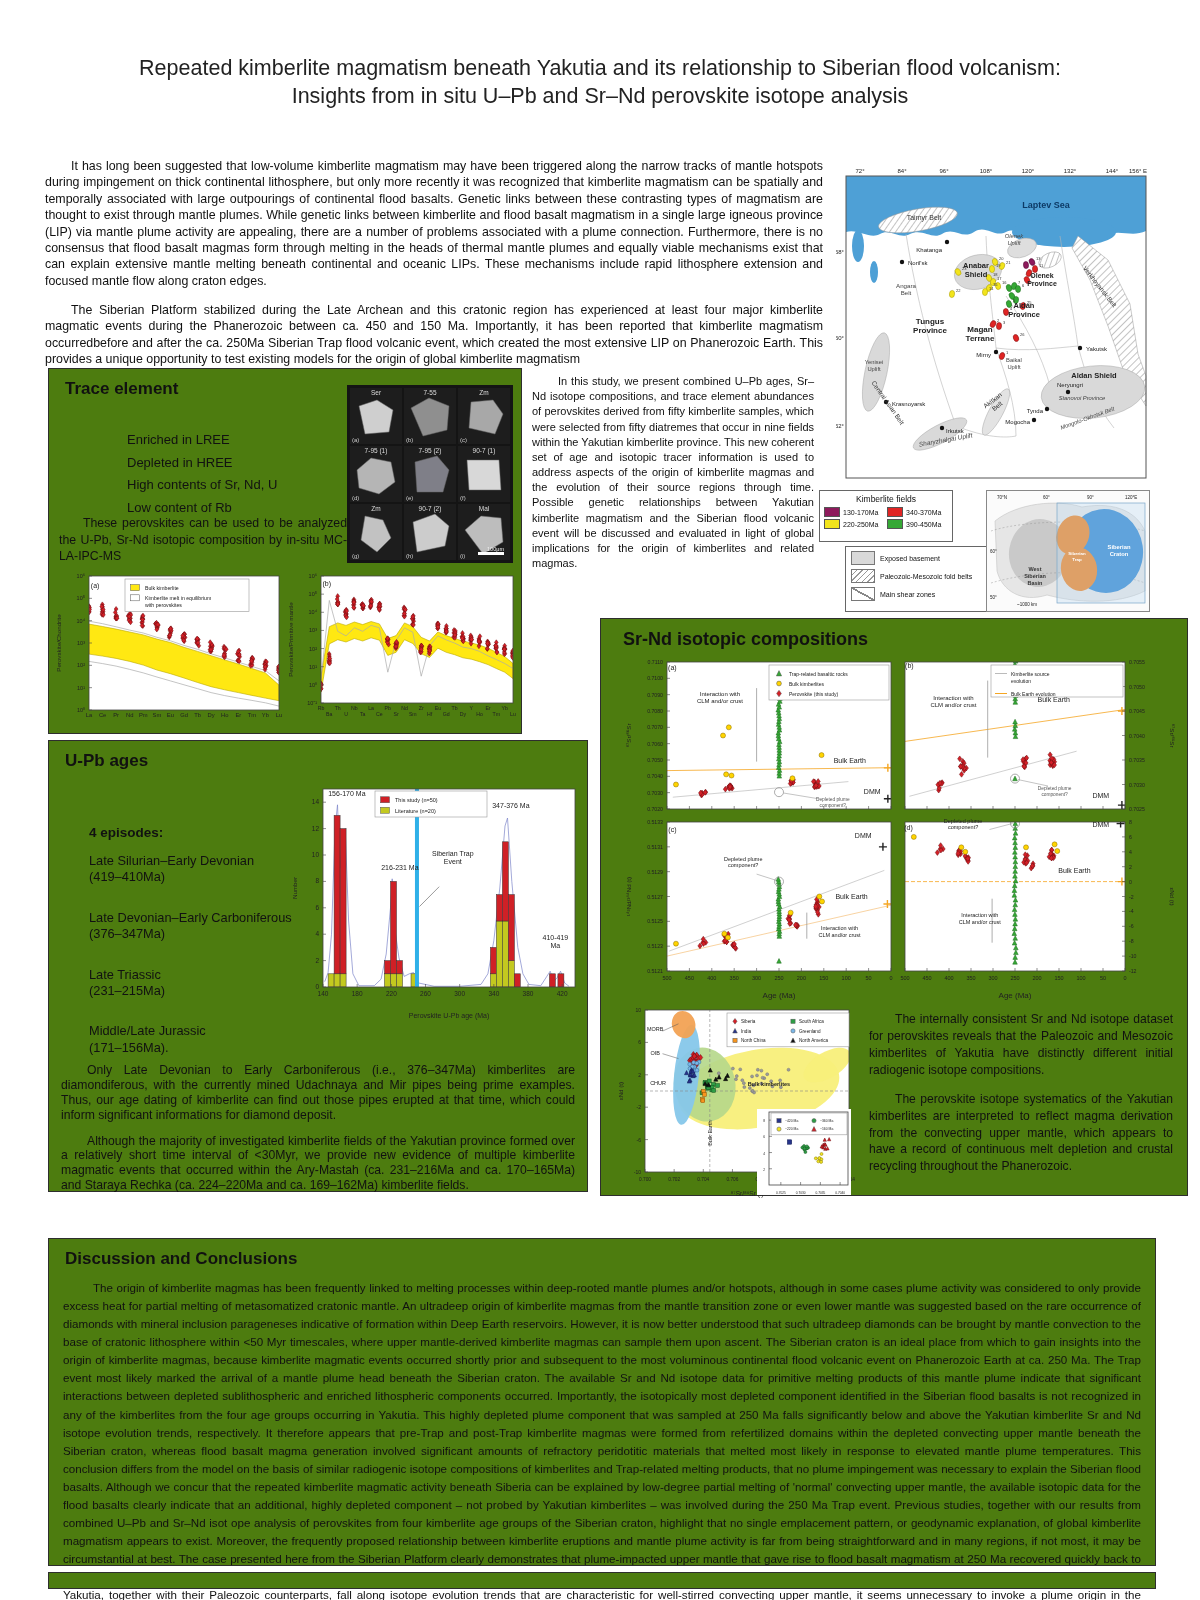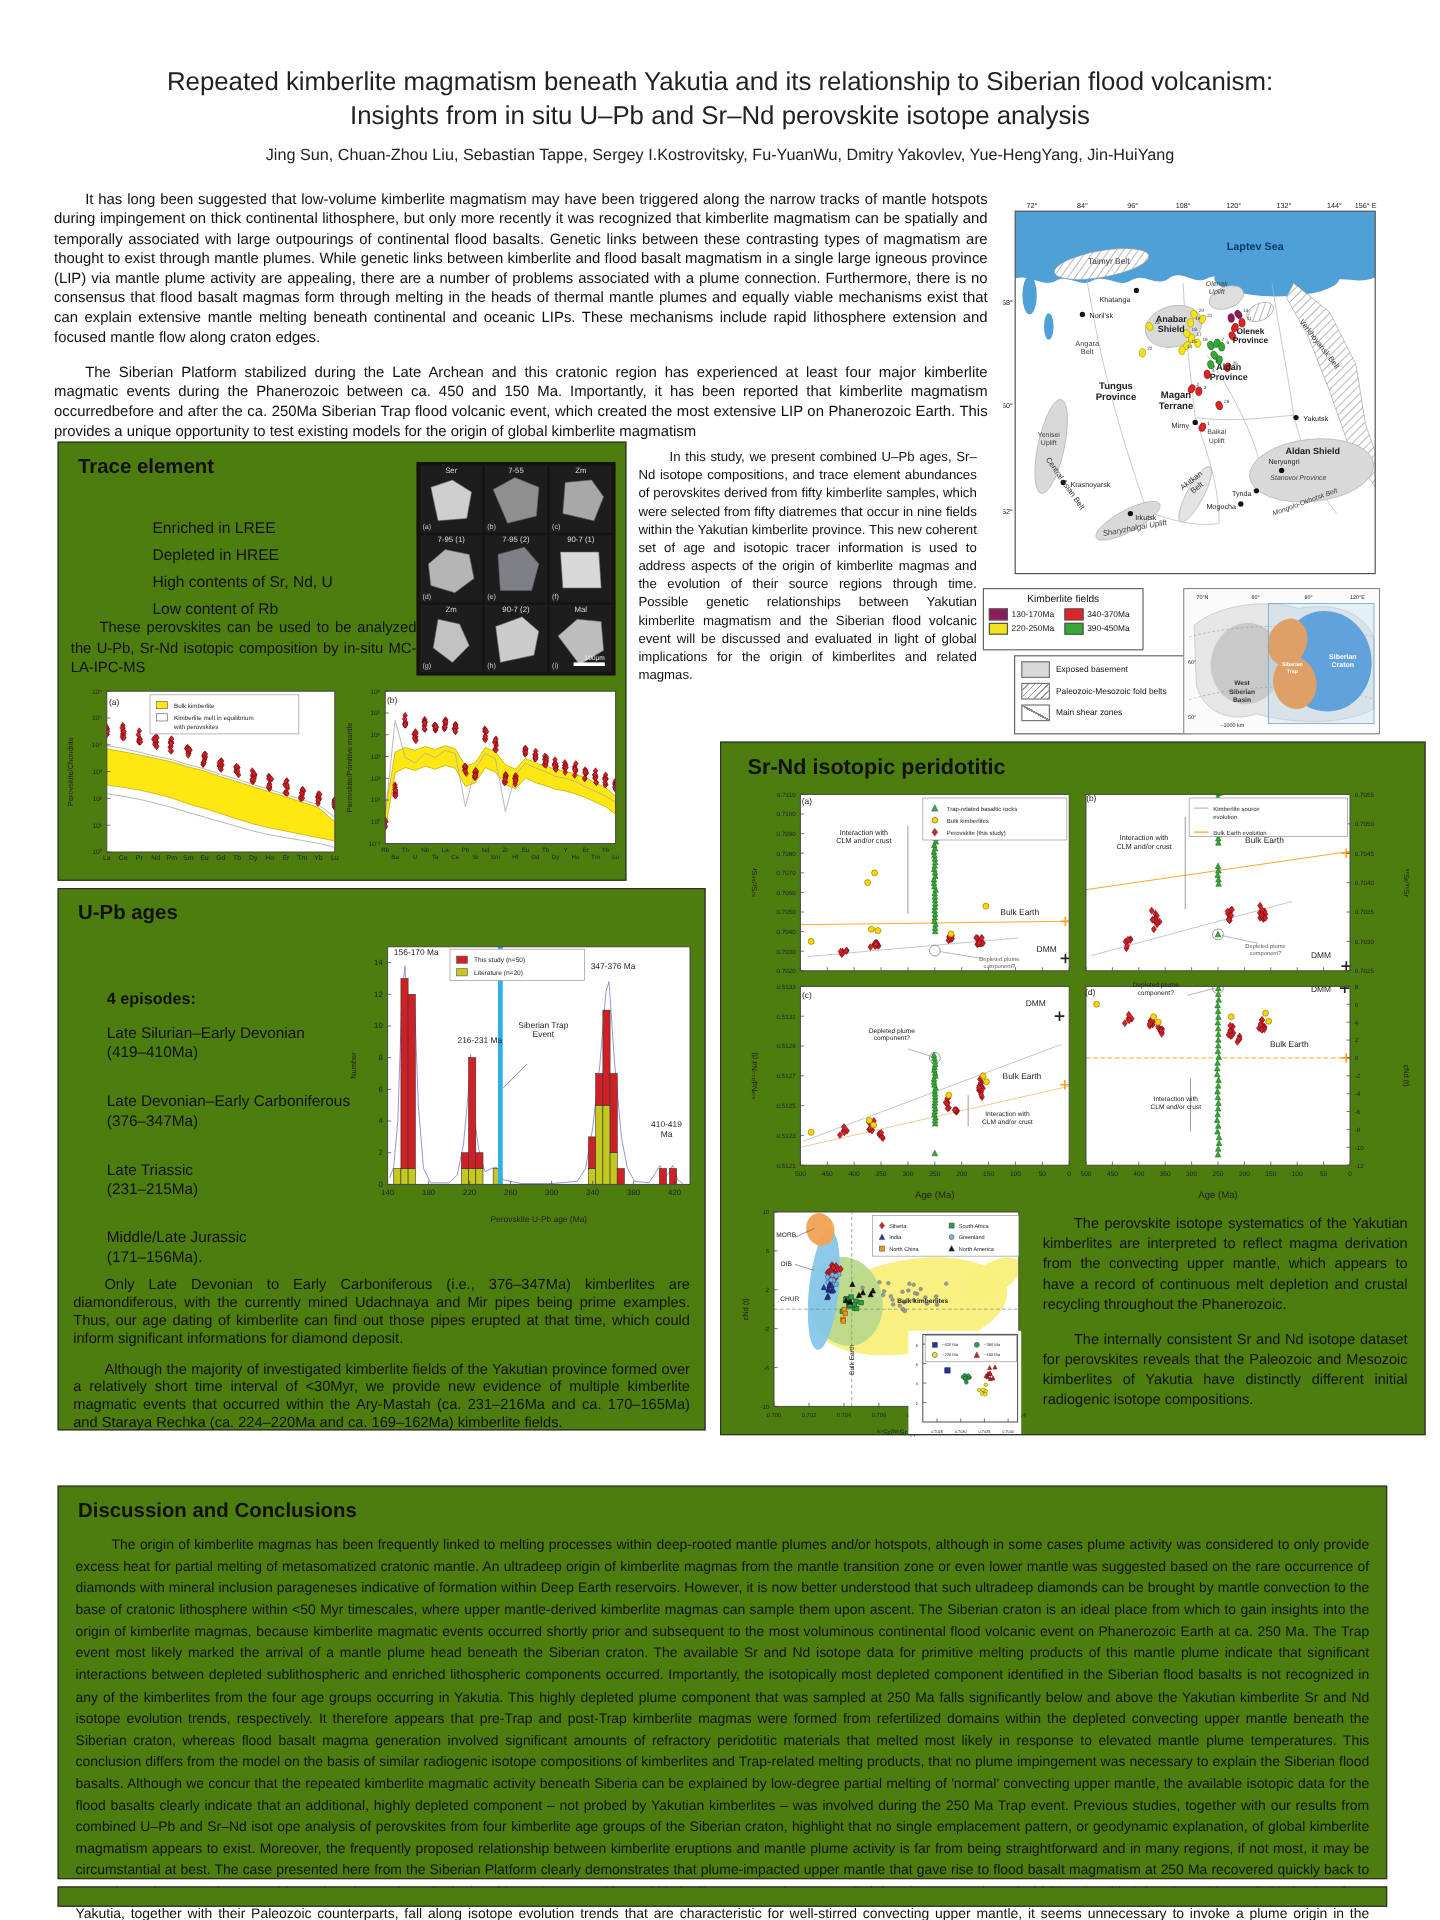--- a/index.html
+++ b/index.html
@@ -61,21 +61,20 @@
   .sw-hatch{background:repeating-linear-gradient(135deg,#fff 0 3px,#999 3px 4px) !important;}
   .sw-line{background:linear-gradient(to top right,transparent 46%,#888 46%,#888 54%,transparent 54%) !important;}
   .insetmap{position:absolute;left:986px;top:490px;width:162px;height:120px;border:1px solid #888;background:#fbfbfb;}
 </style>
 </head>
 <body>
 
 <div id="poster">
   <div class="ttl" style="top:84px">Insights from in situ U–Pb and Sr–Nd perovskite isotope analysis</div>
   <div class="ttl" style="top:56px">Repeated kimberlite magmatism beneath Yakutia and its relationship to Siberian flood volcanism:</div>
-  <div class="authors" style="top:121px">Jing Sun, Chuan-Zhou Liu, Sebastian Tappe, Sergey I.Kostrovitsky, Fu-YuanWu, Dmitry Yakovlev, Yue-HengYang, Jin-HuiYang</div>
 
   <div class="intro para">
     <p>It has long been suggested that low-volume kimberlite magmatism may have been triggered along the narrow tracks of mantle hotspots during impingement on thick continental lithosphere, but only more recently it was recognized that kimberlite magmatism can be spatially and temporally associated with large outpourings of continental flood basalts. Genetic links between these contrasting types of magmatism are thought to exist through mantle plumes. While genetic links between kimberlite and flood basalt magmatism in a single large igneous province (LIP) via mantle plume activity are appealing, there are a number of problems associated with a plume connection. Furthermore, there is no consensus that flood basalt magmas form through melting in the heads of thermal mantle plumes and equally viable mechanisms exist that can explain extensive mantle melting beneath continental and oceanic LIPs. These mechanisms include rapid lithosphere extension and focused mantle flow along craton edges.</p>
     <p>The Siberian Platform stabilized during the Late Archean and this cratonic region has experienced at least four major kimberlite magmatic events during the Phanerozoic between ca. 450 and 150 Ma. Importantly, it has been reported that kimberlite magmatism occurredbefore and after the ca. 250Ma Siberian Trap flood volcanic event, which created the most extensive LIP on Phanerozoic Earth. This provides a unique opportunity to test existing models for the origin of global kimberlite magmatism</p>
   </div>
 
   <div class="mapwrap"><svg id="mapsvg" width="312" height="322">
         <defs>
           <pattern id="hp" width="5" height="5" patternTransform="rotate(45)" patternUnits="userSpaceOnUse">
             <rect width="5" height="5" fill="#fff"></rect>
@@ -982,21 +981,21 @@
           <text x="106" y="29.5" font-size="5.5" fill="#222">Literature (n=20)</text>
         </svg>
       </div>
     <div class="upbtext">
       <p>Only Late Devonian to Early Carboniferous (i.e., 376–347Ma) kimberlites are diamondiferous, with the currently mined Udachnaya and Mir pipes being prime examples. Thus, our age dating of kimberlite can find out those pipes erupted at that time, which could inform significant informations for diamond deposit.</p>
       <p>Although the majority of investigated kimberlite fields of the Yakutian province formed over a relatively short time interval of &lt;30Myr, we provide new evidence of multiple kimberlite magmatic events that occurred within the Ary-Mastah (ca. 231–216Ma and ca. 170–165Ma) and Staraya Rechka (ca. 224–220Ma and ca. 169–162Ma) kimberlite fields.</p>
     </div>
   </div>
 
   <div class="box srndbox">
-    <div class="btitle">Sr-Nd isotopic peridotitic</div>
+    <div class="btitle">Sr-Nd isotopic compositions</div>
     <div class="chart c-pa">
         <svg width="272" height="158" font-family="Liberation Sans,sans-serif">
           <defs>
             <clipPath id="cp3">
               <rect x="44" y="5" width="224" height="147"></rect>
             </clipPath>
           </defs>
           <rect x="44" y="5" width="224" height="147" fill="#fff"></rect>
           <g clip-path="url(#cp3)">
             <path d="M44.0 113.6L268.0 110.7" fill="none" stroke="#f5a623" stroke-width="0.8"></path>
@@ -1771,22 +1770,22 @@
             <circle cx="57" cy="11.7" r="2.1" fill="#2e9e46" stroke="#555" stroke-width="0.5"></circle>
             <text x="63" y="12.899999999999999" font-size="3.4" fill="#222">~360 Ma</text>
             <circle cx="22" cy="20.1" r="2.1" fill="#f2e422" stroke="#555" stroke-width="0.5"></circle>
             <text x="28" y="21.3" font-size="3.4" fill="#222">~220 Ma</text>
             <path d="M57 17.580000000000002L59.31 22.200000000000003L54.69 22.200000000000003Z" fill="#d42027" stroke="#555" stroke-width="0.5"></path>
             <text x="63" y="21.3" font-size="3.4" fill="#222">~160 Ma</text>
           </svg>
         </div>
     </div>
     <div class="srtext">
+      <p>The internally consistent Sr and Nd isotope dataset for perovskites reveals that the Paleozoic and Mesozoic kimberlites of Yakutia have distinctly different initial radiogenic isotope compositions.</p>
       <p>The perovskite isotope systematics of the Yakutian kimberlites are interpreted to reflect magma derivation from the convecting upper mantle, which appears to have a record of continuous melt depletion and crustal recycling throughout the Phanerozoic.</p>
-      <p>The internally consistent Sr and Nd isotope dataset for perovskites reveals that the Paleozoic and Mesozoic kimberlites of Yakutia have distinctly different initial radiogenic isotope compositions.</p>
     </div>
   </div>
 
   <div class="box discbox">
     <div class="btitle">Discussion and Conclusions</div>
     <p class="dpara">The origin of kimberlite magmas has been frequently linked to melting processes within deep-rooted mantle plumes and/or hotspots, although in some cases plume activity was considered to only provide excess heat for partial melting of metasomatized cratonic mantle. An ultradeep origin of kimberlite magmas from the mantle transition zone or even lower mantle was suggested based on the rare occurrence of diamonds with mineral inclusion parageneses indicative of formation within Deep Earth reservoirs. However, it is now better understood that such ultradeep diamonds can be brought by mantle convection to the base of cratonic lithosphere within &lt;50 Myr timescales, where upper mantle-derived kimberlite magmas can sample them upon ascent. The Siberian craton is an ideal place from which to gain insights into the origin of kimberlite magmas, because kimberlite magmatic events occurred shortly prior and subsequent to the most voluminous continental flood volcanic event on Phanerozoic Earth at ca. 250 Ma. The Trap event most likely marked the arrival of a mantle plume head beneath the Siberian craton. The available Sr and Nd isotope data for primitive melting products of this mantle plume indicate that significant interactions between depleted sublithospheric and enriched lithospheric components occurred. Importantly, the isotopically most depleted component identified in the Siberian flood basalts is not recognized in any of the kimberlites from the four age groups occurring in Yakutia. This highly depleted plume component that was sampled at 250 Ma falls significantly below and above the Yakutian kimberlite Sr and Nd isotope evolution trends, respectively. It therefore appears that pre-Trap and post-Trap kimberlite magmas were formed from refertilized domains within the depleted convecting upper mantle beneath the Siberian craton, whereas flood basalt magma generation involved significant amounts of refractory peridotitic materials that melted most likely in response to elevated mantle plume temperatures. This conclusion differs from the model on the basis of similar radiogenic isotope compositions of kimberlites and Trap-related melting products, that no plume impingement was necessary to explain the Siberian flood basalts. Although we concur that the repeated kimberlite magmatic activity beneath Siberia can be explained by low-degree partial melting of 'normal' convecting upper mantle, the available isotopic data for the flood basalts clearly indicate that an additional, highly depleted component – not probed by Yakutian kimberlites – was involved during the 250 Ma Trap event. Previous studies, together with our results from combined U–Pb and Sr–Nd isot ope analysis of perovskites from four kimberlite age groups of the Siberian craton, highlight that no single emplacement pattern, or geodynamic explanation, of global kimberlite magmatism appears to exist. Moreover, the frequently proposed relationship between kimberlite eruptions and mantle plume activity is far from being straightforward and in many regions, if not most, it may be circumstantial at best. The case presented here from the Siberian Platform clearly demonstrates that plume-impacted upper mantle that gave rise to flood basalt magmatism at 250 Ma recovered quickly back to normal mantle convection, as evidenced by the moderately depleted isotopic compositions of kimberlite magmas that proceeded the plume event by only 20 Myr. Provided that these Mesozoic kimberlites from Yakutia, together with their Paleozoic counterparts, fall along isotope evolution trends that are characteristic for well-stirred convecting upper mantle, it seems unnecessary to invoke a plume origin in the formation of kimberlite magmas beneath Siberia.</p>
   </div>
 
   <div class="box footerstrip"></div>
 </div>

